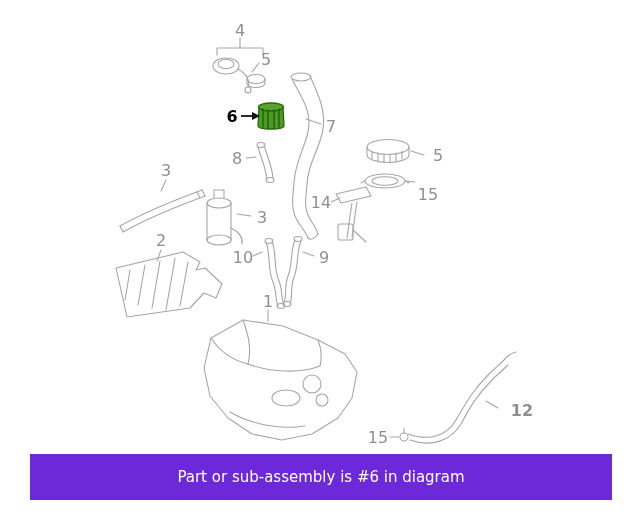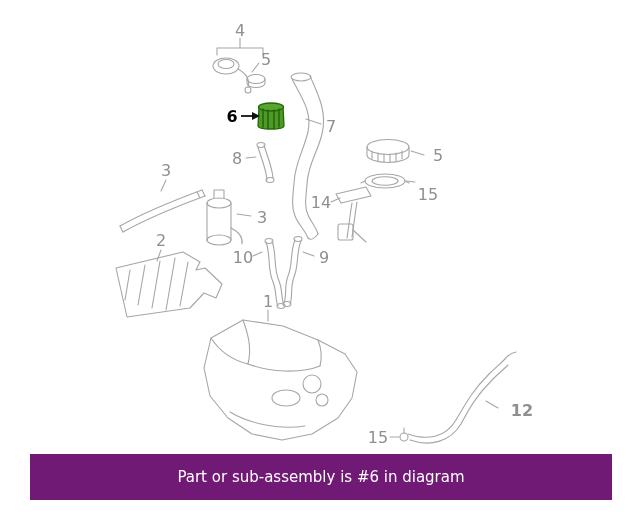--- a/index.html
+++ b/index.html
@@ -33,21 +33,21 @@
   .lbl.hl {
     color: #000000;
     font-weight: bold;
   }
   .banner {
     position: absolute;
     left: 30px;
     top: 454px;
     width: 582px;
     height: 46px;
-    background: #701a75;
+    background: #6d28d9;
     color: #ffffff;
     text-align: center;
     display: flex;
     flex-direction: column;
     justify-content: center;
     gap: 2px;
     font-size: 15px;
     line-height: 18px;
   }
 </style>

